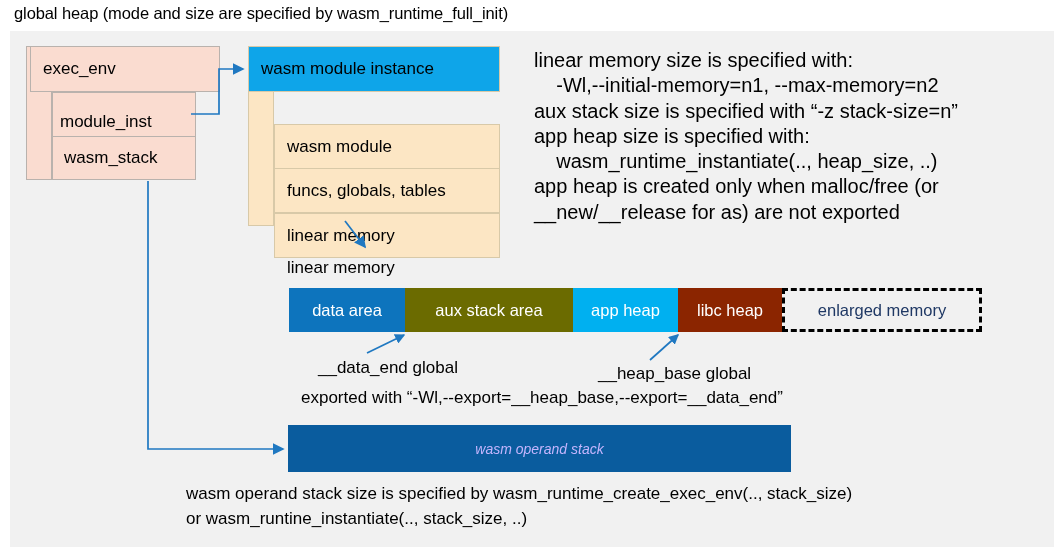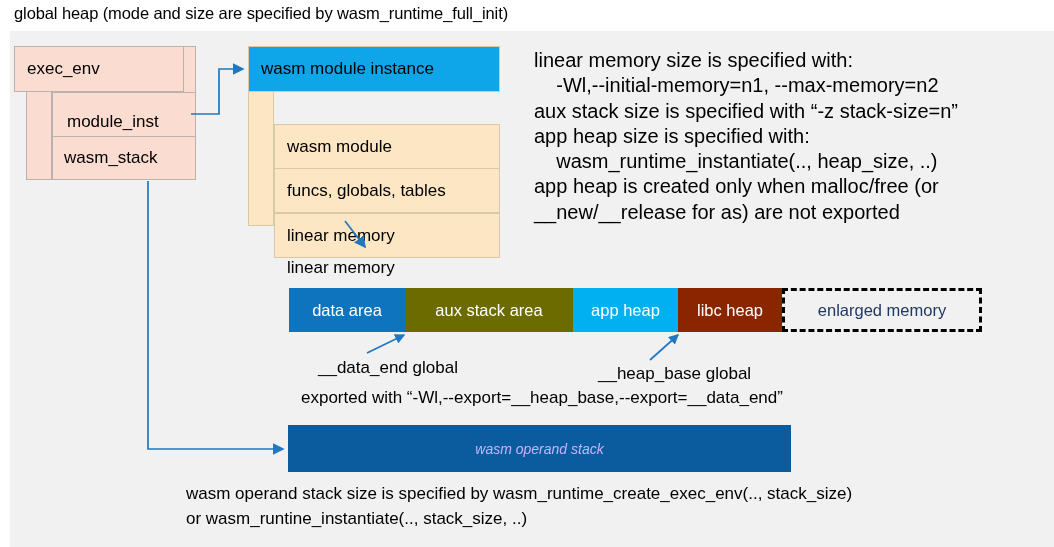--- a/index.html
+++ b/index.html
@@ -50,36 +50,36 @@
     white-space: nowrap;
   }
 
   
   .exec-outer {
     left: 26px; top: 46px; width: 170px; height: 134px;
     background: #fadcd0;
     border: 1px solid #b9b2ad;
   }
   .exec-head {
-    left: 14px; top: 46px; width: 170px; height: 46px;
+    left: 30px; top: 46px; width: 190px; height: 46px;
     border: 1px solid #b9b2ad;
     background: #fadcd0;
     padding-left: 12px;
   }
   .exec-gutter {
     left: 26px; top: 92px; width: 26px; height: 88px;
     border: 1px solid #b9b2ad;
     border-top: none;
     background: #fadcd0;
   }
   .exec-row1 {
     left: 52px; top: 92px; width: 144px; height: 60px;
     border: 1px solid #b9b2ad;
     background: #fadcd0;
-    padding-left: 14px;
+    padding-left: 7px;
   }
   .exec-row2 {
     left: 52px; top: 136px; width: 144px; height: 44px;
     border: 1px solid #b9b2ad;
     background: #fadcd0;
     padding-left: 11px;
   }
 
   
   .mod-head {

